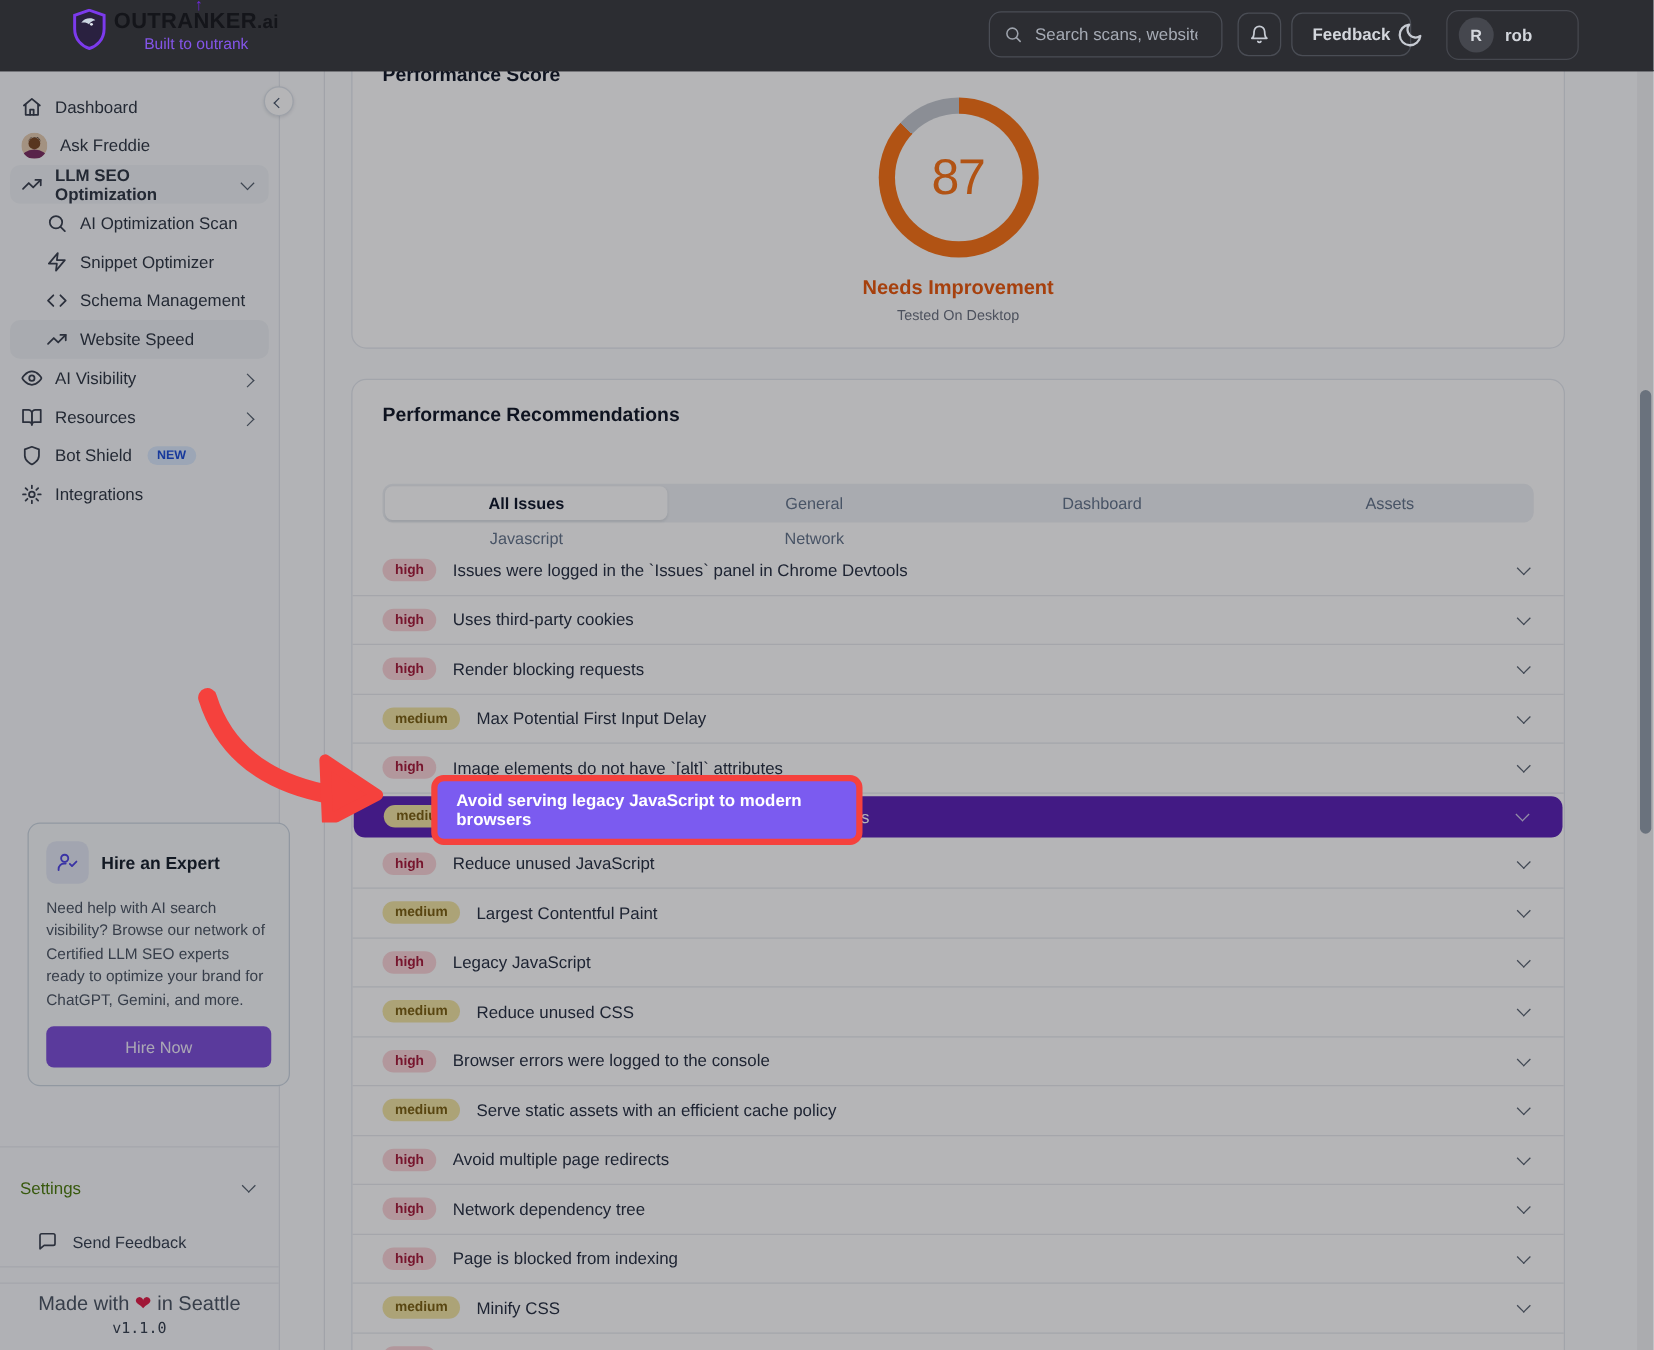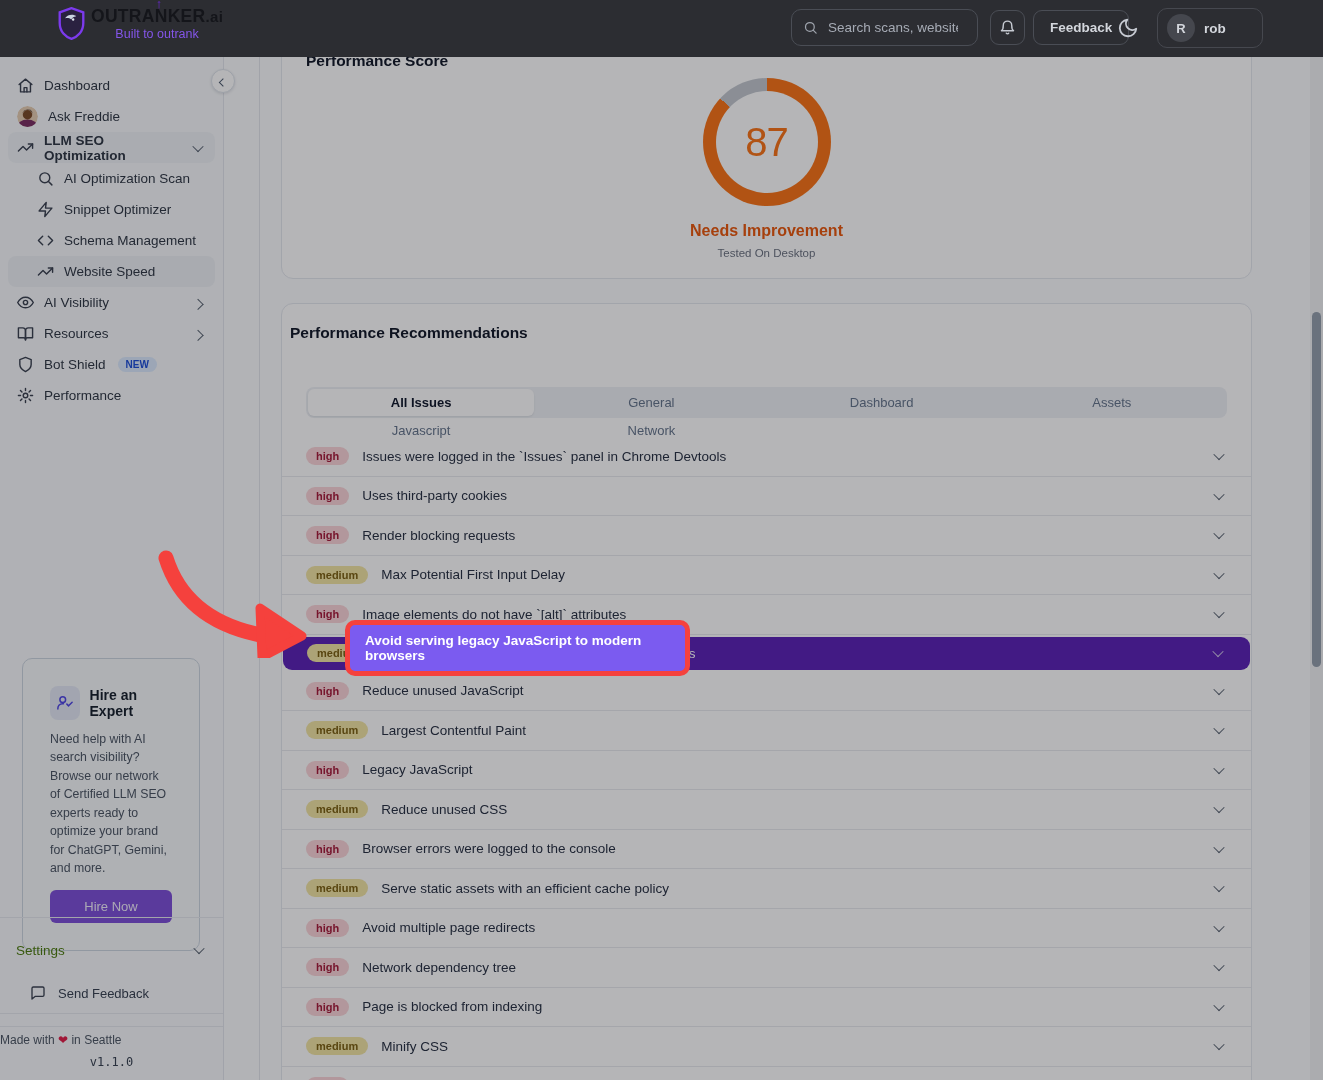--- a/index.html
+++ b/index.html
@@ -16,21 +16,21 @@
   #score-card{top:45px;height:234px;}
   #score-card .card-title{position:absolute;left:24px;top:6px;}
   .ring{position:absolute;left:50%;top:32px;margin-left:-64px;width:128px;height:128px;border-radius:50%;}
   .ring::after{content:"";position:absolute;inset:13px;background:#fff;border-radius:50%;}
   .ring .num{position:absolute;inset:0;display:flex;align-items:center;justify-content:center;font-size:40px;font-weight:400;letter-spacing:-1px;color:var(--score-orange);z-index:1;}
   .score-status{position:absolute;left:0;right:0;top:176px;text-align:center;font-size:16px;font-weight:700;color:#ea580c;}
   .score-tested{position:absolute;left:0;right:0;top:201px;text-align:center;font-size:11.5px;color:#6b7280;}
 
   
   #rec-card{top:303px;height:812px;padding:0 24px;box-sizing:border-box;}
-  #rec-card .card-title{position:absolute;left:8px;top:20px;}
+  #rec-card .card-title{position:absolute;left:24px;top:20px;}
   .rec-subtitle{position:absolute;left:24px;top:44px;font-size:12.5px;color:#64748b;}
   .tabsbar{position:absolute;left:24px;right:24px;top:83px;height:31px;background:#eef1f5;border-radius:8px;display:grid;grid-template-columns:repeat(4,1fr);align-items:stretch;}
   .tab{display:flex;align-items:center;justify-content:center;font-size:13px;color:#64748b;font-weight:500;border-radius:6px;margin:2px;cursor:default;}
   .tab.active{background:#ffffff;color:#0f172a;font-weight:600;box-shadow:0 1px 2px rgba(15,23,42,.08);}
   .tabs-overflow{position:absolute;left:24px;right:24px;top:117px;height:18px;display:grid;grid-template-columns:repeat(4,1fr);}
   .tabs-overflow .tab{margin:0;background:none;}
   #rows{position:absolute;left:0;right:0;top:133px;}
   .rec-row{height:38.5px;border-bottom:1px solid #e8eaee;display:flex;align-items:center;gap:13px;padding:0 24px;}
   .badge{font-size:11px;font-weight:700;padding:3px 10px;border-radius:10px;flex:0 0 auto;}
   .badge.high{background:var(--badge-high-bg);color:var(--badge-high-text);}
@@ -56,35 +56,35 @@
   .item.group-open{background:#f0f3f7;font-weight:600;}
   .item.sub{padding-left:29px;}
   .item.active{background:#eef1f5;}
   .item .chev{margin-left:auto;color:#55606e;}
   .new-badge{background:var(--new-badge-bg);color:var(--new-badge-text);font-size:10px;font-weight:700;padding:2px 8px;border-radius:9px;margin-left:2px;}
   .avatar-img{width:21px;height:21px;border-radius:50%;overflow:hidden;flex:0 0 auto;display:inline-flex;}
   .collapse-btn{position:absolute;left:211px;top:13px;width:22px;height:22px;border-radius:50%;background:#ffffff;border:1px solid #dde3ea;box-shadow:0 1px 3px rgba(15,23,42,.12);display:flex;align-items:center;justify-content:center;color:#475569;}
   .collapse-btn .chev{width:10px;height:10px;}
   .collapse-btn .chev::before{width:5px;height:5px;}
 
-  .expert-card{position:absolute;left:22px;top:602px;width:178px;box-sizing:border-box;background:#f6f9fb;border:1px solid #ccd6e0;border-radius:10px;padding:27px;}
+  .expert-card{position:absolute;left:22px;top:602px;width:210px;box-sizing:border-box;background:#f6f9fb;border:1px solid #ccd6e0;border-radius:10px;padding:14px;}
   .expert-head{display:flex;align-items:center;gap:10px;}
   .expert-tile{width:34px;height:34px;border-radius:8px;background:#e4e9f5;color:#4f46e5;display:flex;align-items:center;justify-content:center;}
   .expert-tile svg{width:18px;height:18px;}
   .expert-title{font-size:14px;font-weight:700;color:#16202c;}
   .expert-body{margin-top:10px;font-size:12.3px;line-height:1.5;color:#4b5563;}
   .expert-btn{margin-top:12px;width:100%;height:33px;border:none;border-radius:6px;background:#7d4fd8;color:#f1edfc;font-size:13px;font-weight:500;font-family:inherit;}
 
   .sdiv{position:absolute;left:0;right:0;height:1px;background:#e6e9ee;}
   .settings-row{position:absolute;left:16px;right:16px;top:872px;height:30px;display:flex;align-items:flex-end;font-size:13.5px;font-weight:500;color:#4d7c0f;}
   .settings-row .chev{margin-left:auto;color:#55606e;}
   .feedback-row{position:absolute;left:30px;right:16px;top:922px;height:30px;display:flex;align-items:center;gap:12px;font-size:13px;color:#374151;}
   .feedback-row .ic{width:16px;height:16px;color:#3a4150;display:inline-flex;}
   .feedback-row .ic svg{width:100%;height:100%;}
-  .made-with{position:absolute;left:0;right:0;top:977px;font-size:12px;color:#4b5563;}
+  .made-with{position:absolute;left:0;right:0;top:977px;text-align:center;font-size:16px;color:#4b5563;}
   .made-with .heart{color:#e11d48;}
   .version{position:absolute;left:0;right:0;top:999px;text-align:center;font-size:12px;color:#374151;font-family:"DejaVu Sans Mono",monospace;}
 
   
   .header{position:absolute;left:0;top:0;width:1323px;height:56px;background:#2c2d32;border-bottom:1px solid #3a3b40;z-index:30;}
   .logo{position:absolute;left:57px;top:7px;display:flex;align-items:flex-start;gap:5px;}
   .logo-shield{width:29px;height:33px;}
   .logo-texts{display:flex;flex-direction:column;align-items:center;}
   .wordmark{font-size:17.5px;font-weight:800;letter-spacing:.3px;color:#14151a;line-height:1.1;position:relative;}
   .wordmark .suffix{font-size:15px;font-weight:800;}
@@ -332,21 +332,21 @@
           <span>Bot Shield</span>
           <span class="new-badge">NEW</span>
         </div>
         <div class="item">
           <span class="ic">
             <svg viewBox="0 0 24 24" fill="none" stroke="currentColor" stroke-width="2" stroke-linecap="round">
               <circle cx="12" cy="12" r="3.2"></circle>
               <path d="M12 2v3M12 19v3M2 12h3M19 12h3M4.9 4.9l2.1 2.1M17 17l2.1 2.1M19.1 4.9 17 7M7 17l-2.1 2.1"></path>
             </svg>
           </span>
-          <span>Performance</span>
+          <span>Integrations</span>
         </div>
       </div>
     <div class="collapse-btn">
         <span class="chev left"></span>
       </div>
 
     <div class="expert-card">
       <div class="expert-head">
         <div class="expert-tile">
           <svg viewBox="0 0 24 24" fill="none" stroke="currentColor" stroke-width="2" stroke-linecap="round" stroke-linejoin="round">

